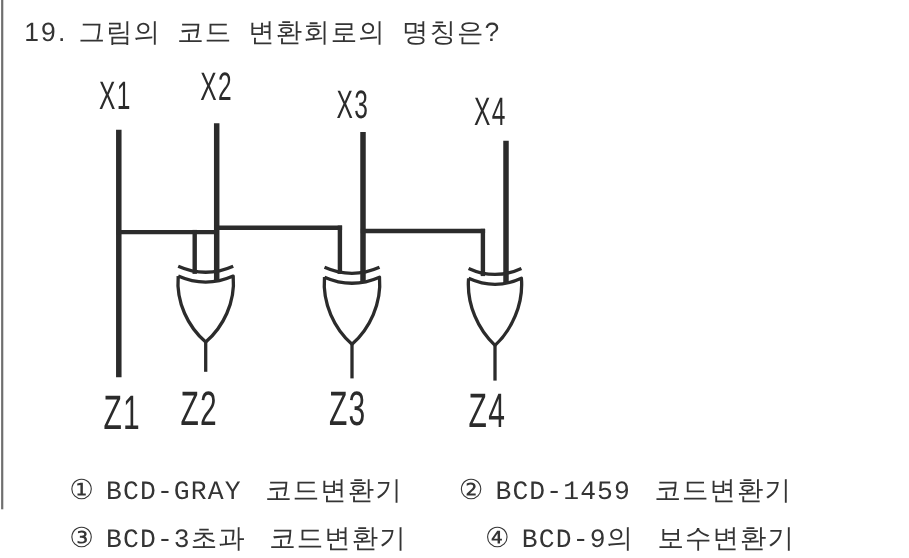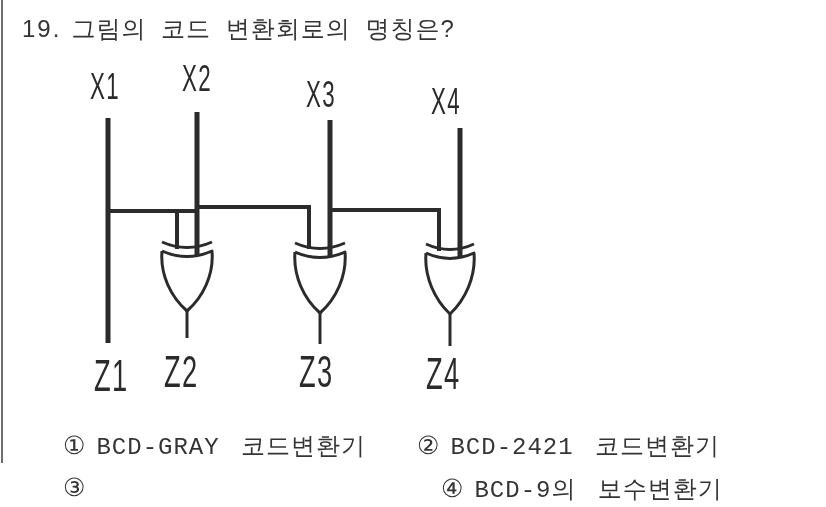--- a/index.html
+++ b/index.html
@@ -138,24 +138,25 @@
   <div class="sig-label out" style="left:299px; top:350px;">Z3</div>
   <div class="sig-label out" style="left:426px; top:352px;">Z4</div>
 
   <div class="options">
     <div class="option" style="left:63px;  top:430px;">
       <span class="marker">①</span>
       <span class="label">BCD-GRAY 코드변환기</span>
     </div>
     <div class="option" style="left:417px; top:430px;">
       <span class="marker">②</span>
-      <span class="label">BCD-2421 코드변환기</span>
+      <span class="label">BCD-1459 코드변환기</span>
     </div>
     <div class="option" style="left:63px;  top:473px;">
       <span class="marker">③</span>
+      <span class="label">BCD-3초과 코드변환기</span>
     </div>
     <div class="option" style="left:441px; top:473px;">
       <span class="marker">④</span>
       <span class="label">BCD-9의 보수변환기</span>
     </div>
   </div>
 
 </div>
 
 </body></html>

